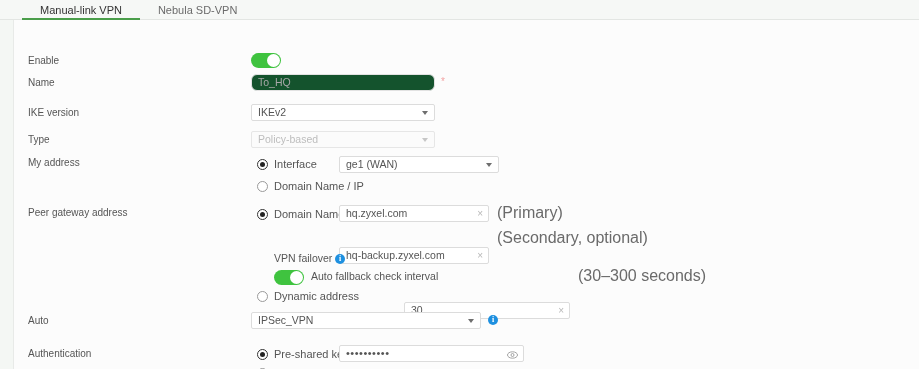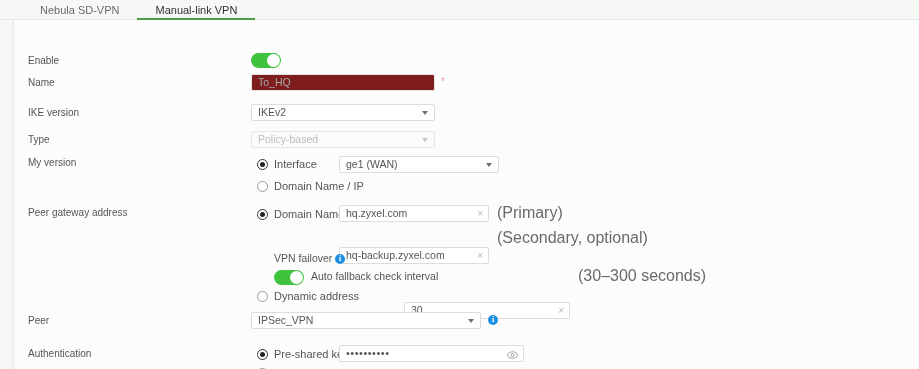--- a/index.html
+++ b/index.html
@@ -108,23 +108,24 @@
     box-sizing: border-box;
     position: relative;
     font-size: 10.5px;
     color: #555555;
     line-height: 15px;
     padding: 0 18px 0 6px;
     white-space: nowrap;
     overflow: hidden;
   }
   .txtfield.disabled {
-    background: #7f1d1d;
+    background: #14532d;
     border-color: #e2e2e2;
     color: #a8a8a8;
+    border-radius: 6px;
   }
   .txtfield .clear {
     position: absolute;
     right: 5px; top: 0;
     line-height: 15px;
     font-size: 10px;
     color: #b8b8b8;
   }
   .txtfield .eye {
     position: absolute;
@@ -225,22 +226,22 @@
     letter-spacing: 0.5px;
     font-size: 11px;
     color: #555555;
   }
 </style>
 </head>
 <body>
 
 <div class="tabbar">
   <div class="tabs">
+    <div class="tab active">Manual-link VPN</div>
     <div class="tab">Nebula SD-VPN</div>
-    <div class="tab active">Manual-link VPN</div>
   </div>
 </div>
 
 <div class="left-strip"></div>
 
 <div class="card">
 
   <div class="row" style="top:34px;">
     <div class="lbl">Enable</div>
     <div class="ctrl" style="left:237px; top:-1px;">
@@ -266,21 +267,21 @@
 
   <div class="row" style="top:113px;">
     <div class="lbl">Type</div>
     <div class="ctrl selectbox disabled" style="left:237px; top:-2px; width:184px;">
       <span>Policy-based</span>
       <span class="caret"></span>
     </div>
   </div>
 
   <div class="row" style="top:136px;">
-    <div class="lbl" style="top:0;">My version</div>
+    <div class="lbl" style="top:0;">My address</div>
 
     <div class="radio checked" style="left:243px; top:3px;"></div>
     <div class="radio-lbl" style="left:260px; top:2px;">Interface</div>
     <div class="ctrl selectbox" style="left:325px; top:0px; width:160px;">
       <span>ge1 (WAN)</span>
       <span class="caret"></span>
     </div>
 
     <div class="radio" style="left:243px; top:25px;"></div>
     <div class="radio-lbl" style="left:260px; top:24px;">Domain Name / IP</div>
@@ -317,21 +318,21 @@
       <span>30</span>
       <span class="clear">×</span>
     </div>
     <div class="hint" style="left:564px; top:67px;">(30–300 seconds)</div>
 
     <div class="radio" style="left:243px; top:90px;"></div>
     <div class="radio-lbl" style="left:260px; top:89px;">Dynamic address</div>
   </div>
 
   <div class="row" style="top:294px;">
-    <div class="lbl">Peer</div>
+    <div class="lbl">Auto</div>
     <div class="ctrl selectbox" style="left:237px; top:-2px; width:230px;">
       <span>IPSec_VPN</span>
       <span class="caret"></span>
     </div>
     <div class="info-icon" style="left:474px; top:1px;">i</div>
   </div>
 
   <div class="row" style="top:323px;">
     <div class="lbl" style="top:4px;">Authentication</div>
 

